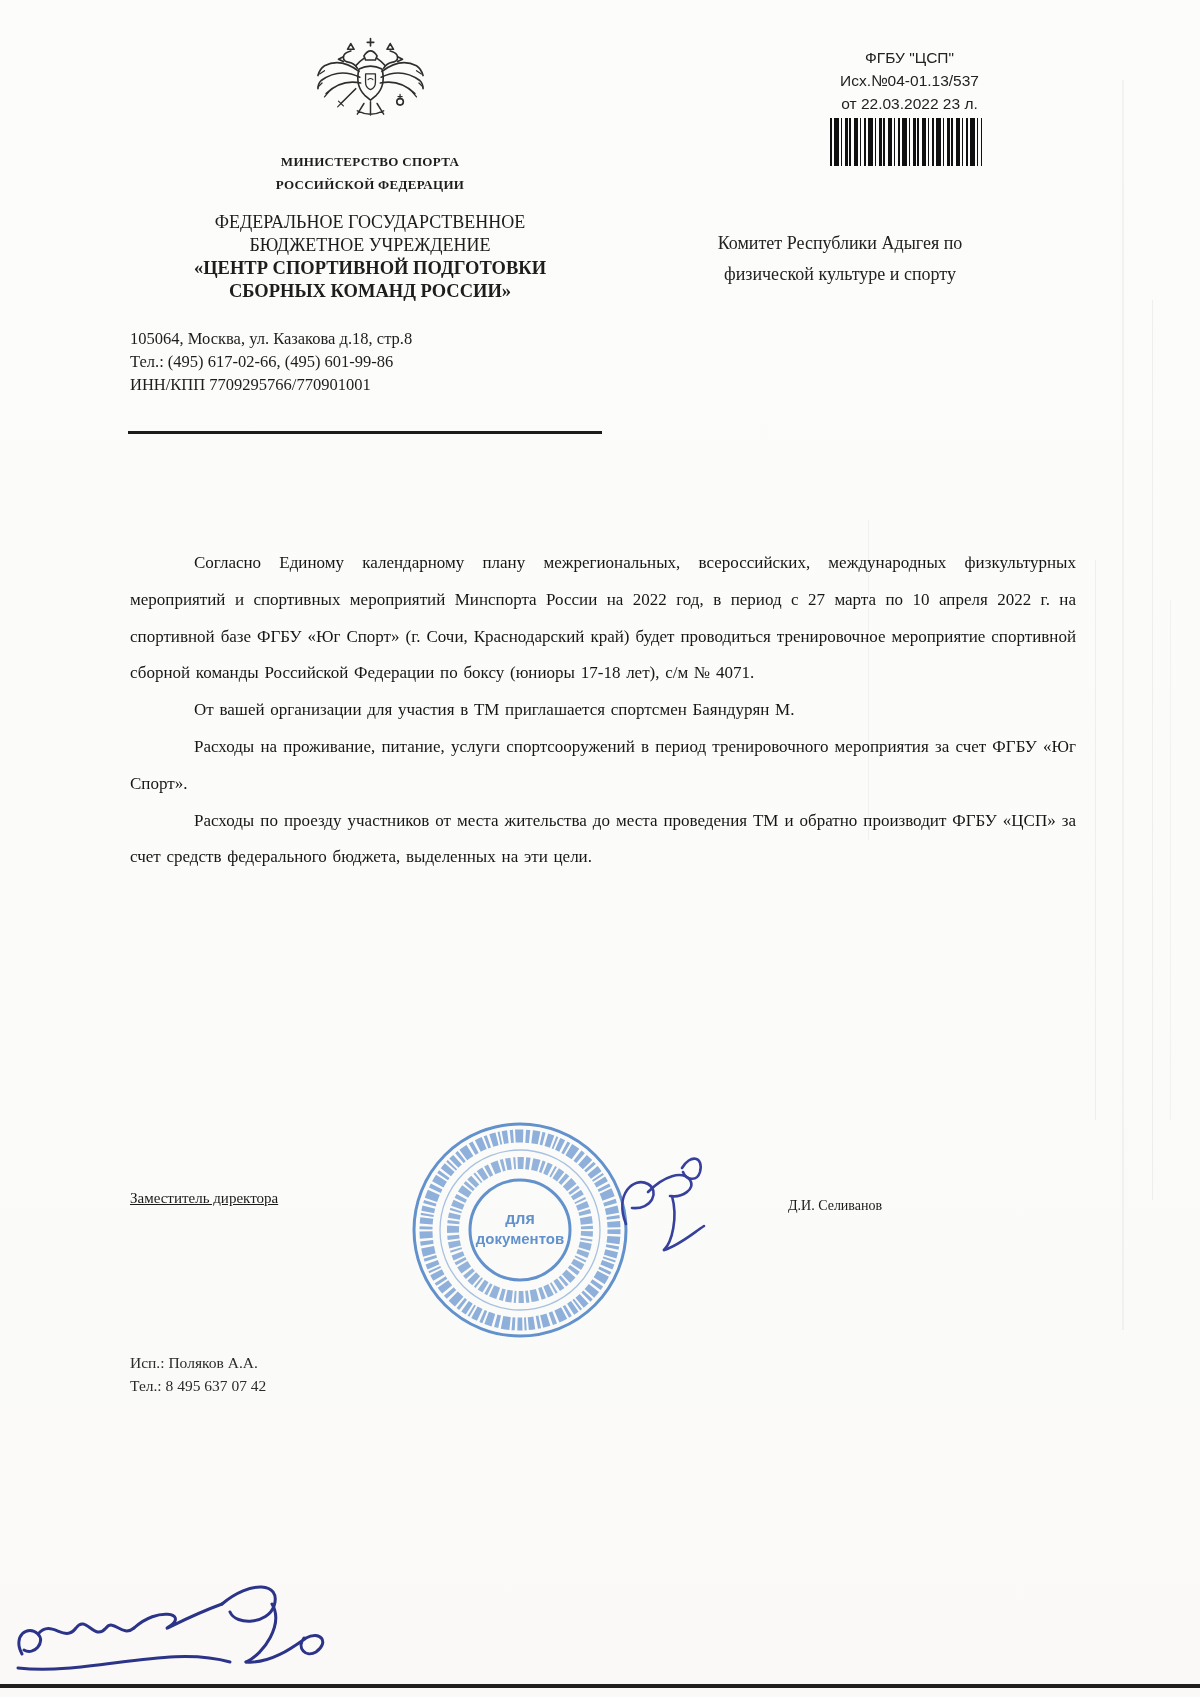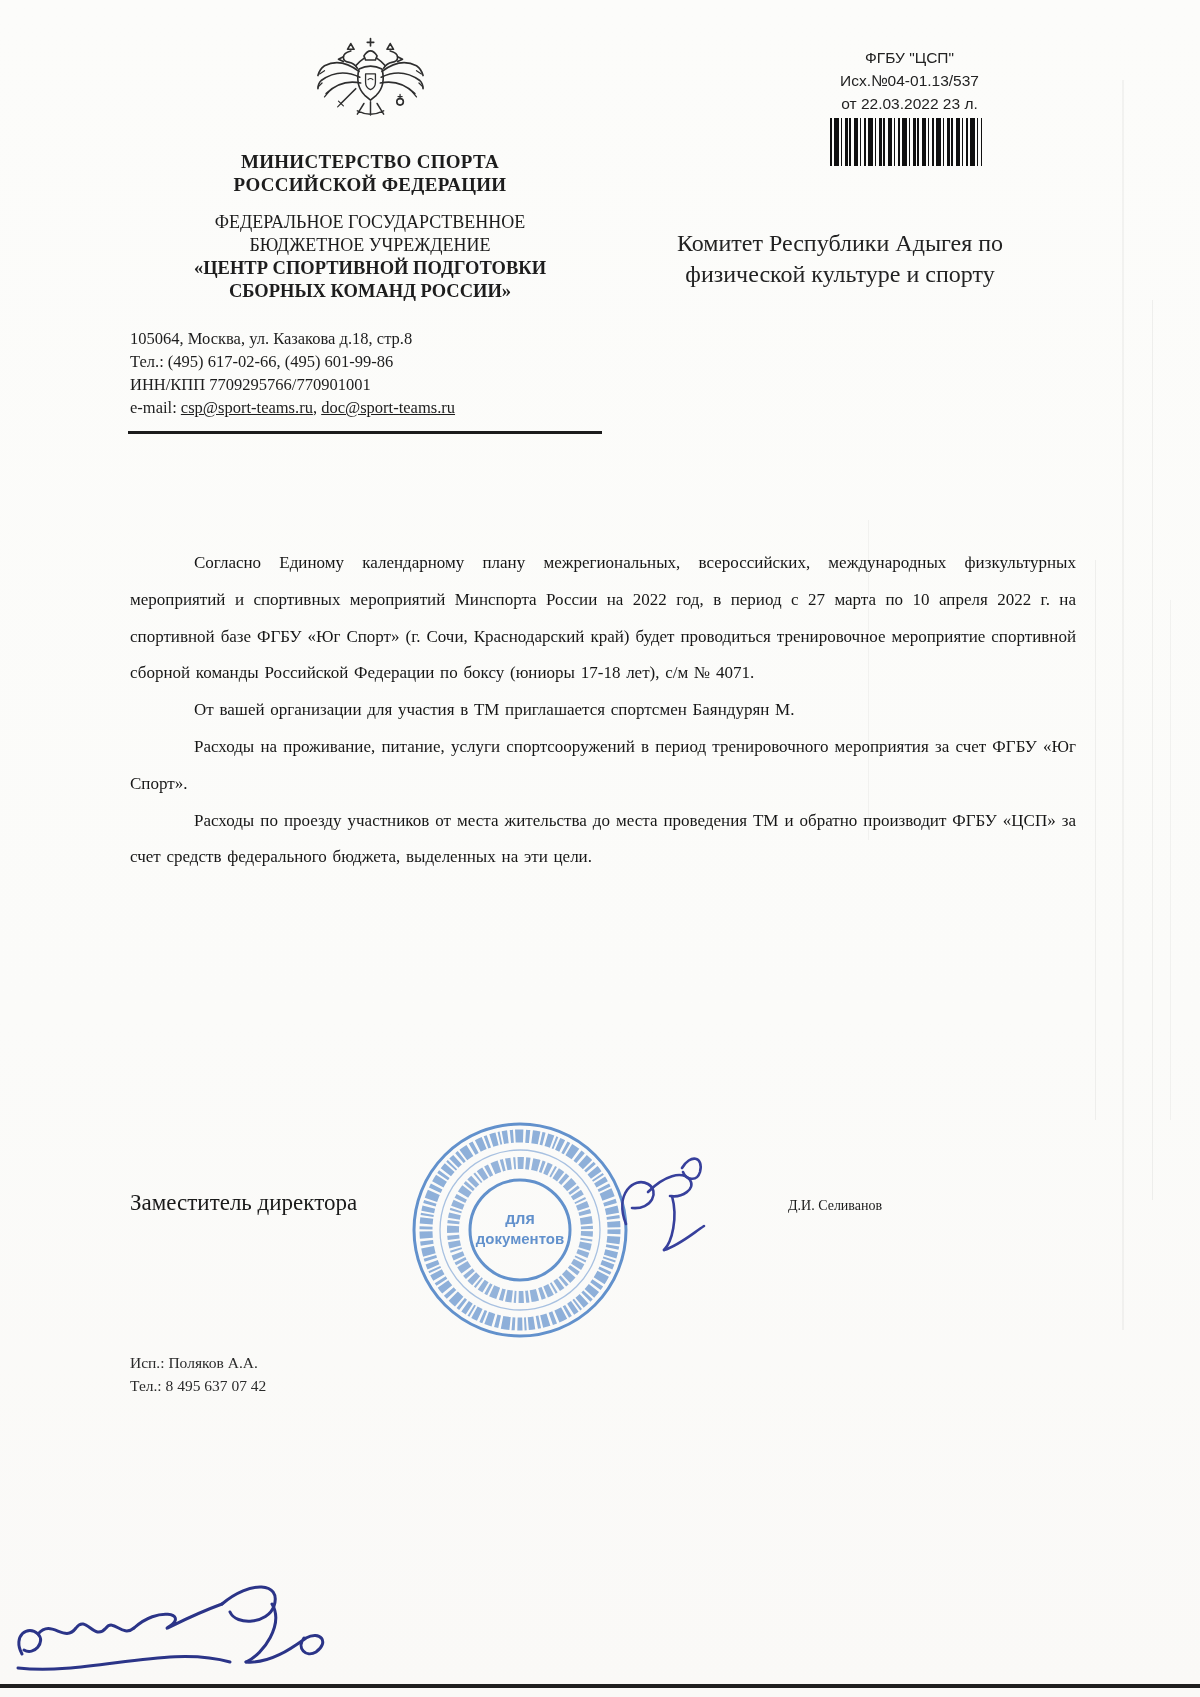--- a/index.html
+++ b/index.html
@@ -4,48 +4,48 @@
 <style>
   html,body{margin:0;padding:0;background:#e8e8e6;}
   .page{
     position:relative;width:1200px;height:1697px;margin:0 auto;
     background:linear-gradient(180deg,#fcfcfa 0%,#fbfbf9 60%,#faf9f7 100%);
     font-family:"Liberation Serif","DejaVu Serif",serif;color:#1d1d1d;
     overflow:hidden;
   }
   .emblem{position:absolute;left:313px;top:33px;width:115px;height:118px;}
   .ministry{position:absolute;left:130px;top:150px;width:480px;text-align:center;
-    font-weight:bold;font-size:19px;line-height:23px;letter-spacing:.3px;}
+    font-weight:bold;font-size:13px;line-height:23px;letter-spacing:.3px;}
   .org{position:absolute;left:130px;top:211px;width:480px;text-align:center;
     font-size:18px;line-height:23px;}
   .org .b{font-weight:bold;font-size:18.5px;}
   .contact{position:absolute;left:130px;top:327px;width:480px;text-align:left;
     font-size:16.5px;line-height:23px;}
   .contact .u{text-decoration:underline;}
   .hdr-rule{position:absolute;left:128px;top:431px;width:474px;height:3px;background:#1c1c1c;}
   
   .ref-block{position:absolute;left:812px;top:46px;width:195px;text-align:center;
     font-family:"Liberation Sans","DejaVu Sans",sans-serif;font-size:15.5px;line-height:23px;color:#222;}
   .barcode{position:absolute;left:830px;top:118px;width:152px;height:48px;
     background:repeating-linear-gradient(90deg,
       #101010 0 2px,transparent 2px 4px,
       #101010 4px 9px,transparent 9px 11px,
       #101010 11px 12px,transparent 12px 15px,
       #101010 15px 18px,transparent 18px 19px,
       #101010 19px 21px,transparent 21px 24px,
       #101010 24px 28px,transparent 28px 30px,
       #101010 30px 31px,transparent 31px 34px);}
   .recipient{position:absolute;left:620px;top:228px;width:440px;text-align:center;
-    font-size:24px;line-height:31px;color:#222;}
+    font-size:18px;line-height:31px;color:#222;}
   
   .body-text{position:absolute;left:130px;top:545px;width:946px;
     font-size:17px;line-height:36.8px;text-align:justify;color:#161616;}
   .body-text p{margin:0;text-indent:64px;word-spacing:1.5px;}
   
-  .sig-position{position:absolute;left:130px;top:1190px;font-size:23px;color:#1a1a1a;}
+  .sig-position{position:absolute;left:130px;top:1190px;font-size:15px;color:#1a1a1a;text-decoration:underline;}
   .sig-name{position:absolute;left:788px;top:1198px;font-size:14px;color:#1a1a1a;}
   .stamp{position:absolute;left:406px;top:1116px;width:228px;height:228px;opacity:.87;}
   .sig-autograph{position:absolute;left:608px;top:1146px;width:150px;height:135px;}
   
   .executor{position:absolute;left:130px;top:1351px;font-size:15.5px;line-height:23px;color:#2a2a2a;}
   .bottom-signature{position:absolute;left:8px;top:1572px;width:370px;height:118px;}
   .bottom-rule{position:absolute;left:0;top:1684px;width:1200px;height:4px;background:#1f1f1f;}
   
   .streak{position:absolute;background:#000;}
 </style>
@@ -93,21 +93,20 @@
     <div>ФЕДЕРАЛЬНОЕ ГОСУДАРСТВЕННОЕ</div>
     <div>БЮДЖЕТНОЕ УЧРЕЖДЕНИЕ</div>
     <div class="b">«ЦЕНТР СПОРТИВНОЙ ПОДГОТОВКИ</div>
     <div class="b">СБОРНЫХ КОМАНД РОССИИ»</div>
   </div>
 
   <div class="contact">
     <div>105064, Москва, ул. Казакова д.18, стр.8</div>
     <div>Тел.: (495) 617-02-66, (495) 601-99-86</div>
     <div>ИНН/КПП 7709295766/770901001</div>
-    <div><span>e-mail: </span><span class="u">csp@sport-teams.ru</span><span>, </span><span class="u">doc@sport-teams.ru</span></div>
   </div>
 
   <div class="hdr-rule"></div>
 
   <div class="ref-block">
     <div>ФГБУ "ЦСП"</div>
     <div>Исх.№04-01.13/537</div>
     <div>от 22.03.2022 23 л.</div>
   </div>
   <div class="barcode"></div>

